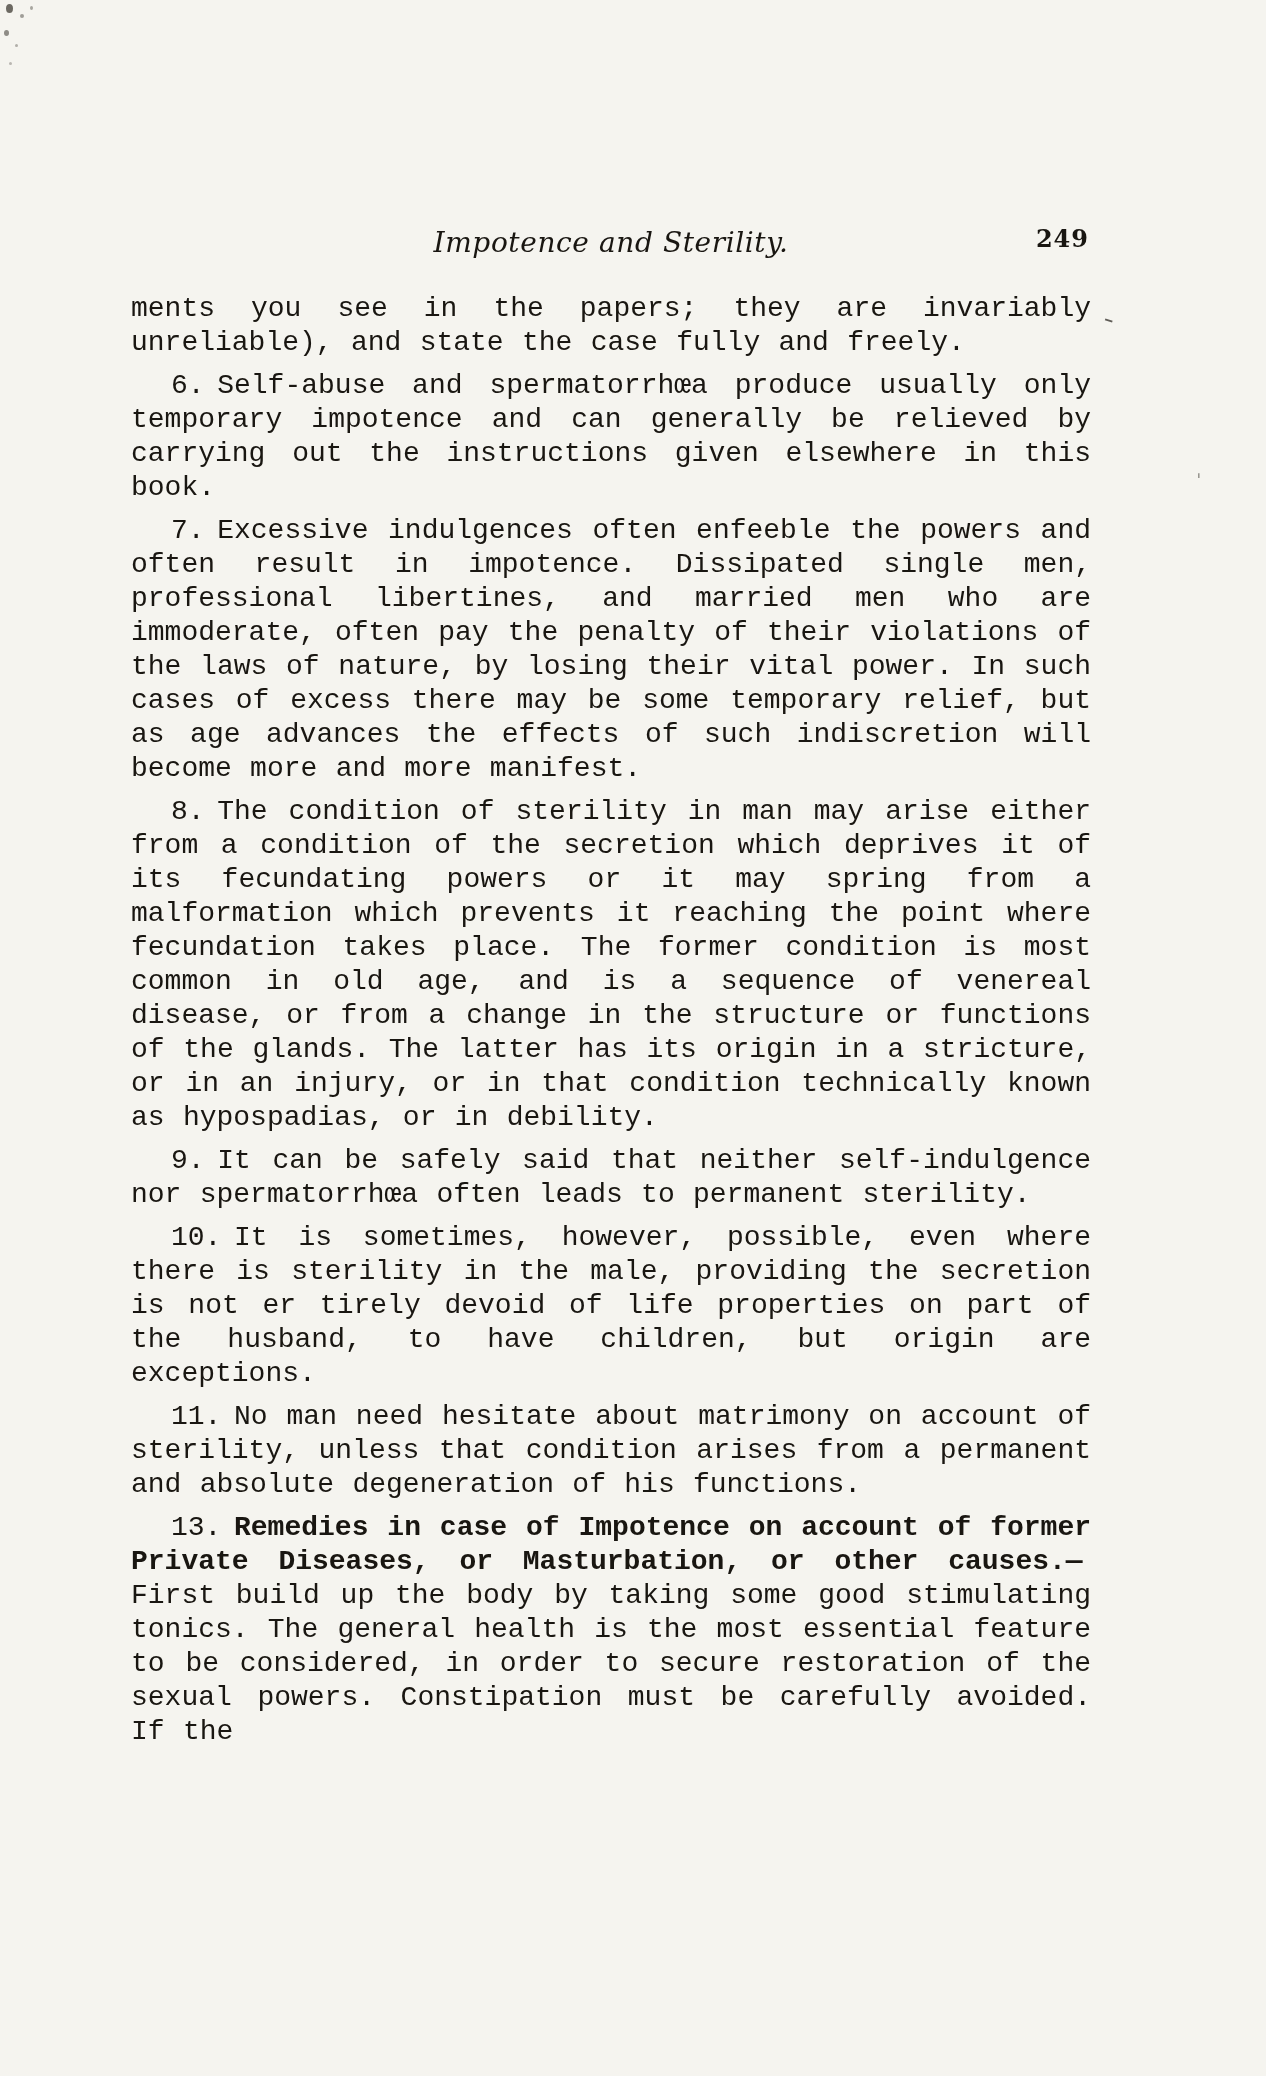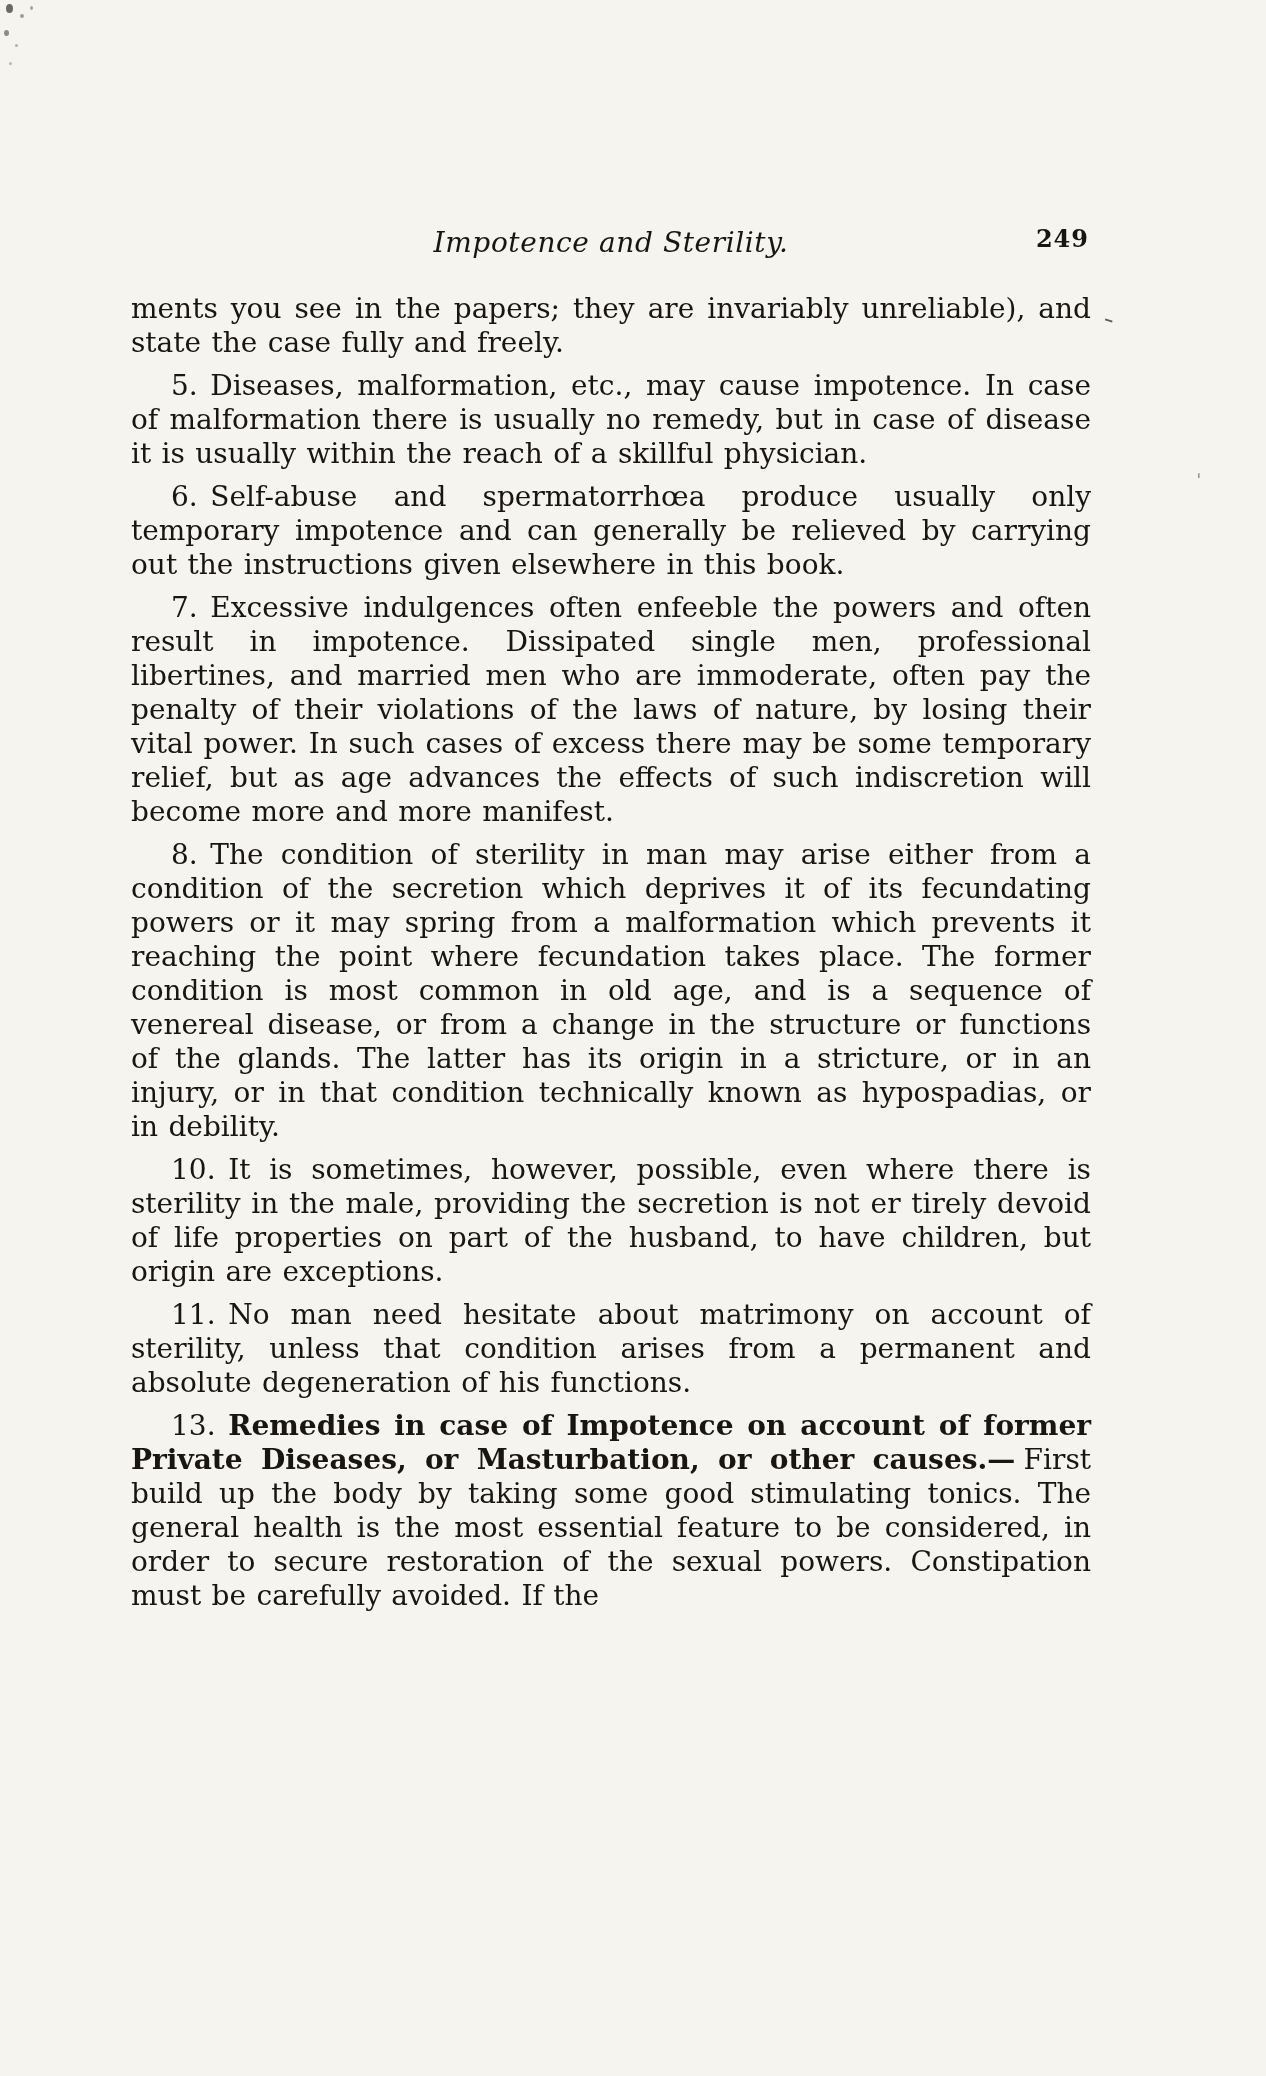--- a/index.html
+++ b/index.html
@@ -38,20 +38,21 @@
     font-weight: bold;
     font-size: 24px;
     letter-spacing: 1px;
   }
   p.para {
     margin: 4px 0 9px 0;
     font-size: 28px;
     line-height: 34px;
     text-align: justify;
     word-spacing: 1.5px;
+    font-family: Liberation Mono, monospace;
   }
   p.para.indent { text-indent: 40px; }
   .num:not(:empty) { margin-right: 0.45em; }
   .lead { font-weight: bold; }
   .lead:not(:empty) { margin-right: 0.3em; }
   
   .speckle {
     position: absolute;
     border-radius: 50%;
     background: #4a463f;
@@ -85,28 +86,28 @@
 
 <div class="page">
 
   <div class="running-head">
     <span class="title">Impotence and Sterility.</span>
     <span class="pageno">249</span>
   </div>
 
   <p class="para"><span class="num"></span><span class="lead"></span><span>ments you see in the papers; they are invariably unreliable), and state the case fully and freely.</span></p>
 
-  <p class="para indent"><span class="num">5.</span><span class="lead"></span><span>Diseases, malformation, etc., may cause impotence. In case of malformation there is usually no remedy, but in case of disease it is usually within the reach of a skillful physician.</span></p>
 
   <p class="para indent"><span class="num">6.</span><span class="lead"></span><span>Self-abuse and spermatorrhœa produce usually only temporary impotence and can generally be relieved by carrying out the instructions given elsewhere in this book.</span></p>
 
   <p class="para indent"><span class="num">7.</span><span class="lead"></span><span>Excessive indulgences often enfeeble the powers and often result in impotence. Dissipated single men, professional libertines, and married men who are immoderate, often pay the penalty of their violations of the laws of nature, by losing their vital power. In such cases of excess there may be some temporary relief, but as age advances the effects of such indiscretion will become more and more manifest.</span></p>
 
   <p class="para indent"><span class="num">8.</span><span class="lead"></span><span>The condition of sterility in man may arise either from a condition of the secretion which deprives it of its fecundating powers or it may spring from a malformation which prevents it reaching the point where fecundation takes place. The former condition is most common in old age, and is a sequence of venereal disease, or from a change in the structure or functions of the glands. The latter has its origin in a stricture, or in an injury, or in that condition technically known as hypospadias, or in debility.</span></p>
 
+  <p class="para indent"><span class="num">9.</span><span class="lead"></span><span>It can be safely said that neither self-indulgence nor spermatorrhœa often leads to permanent sterility.</span></p>
 
   <p class="para indent"><span class="num">10.</span><span class="lead"></span><span>It is sometimes, however, possible, even where there is sterility in the male, providing the secretion is not er tirely devoid of life properties on part of the husband, to have children, but origin are exceptions.</span></p>
 
   <p class="para indent"><span class="num">11.</span><span class="lead"></span><span>No man need hesitate about matrimony on account of sterility, unless that condition arises from a permanent and absolute degeneration of his functions.</span></p>
 
 
   <p class="para indent"><span class="num">13.</span><span class="lead">Remedies in case of Impotence on account of former Private Diseases, or Masturbation, or other causes.—</span><span>First build up the body by taking some good stimulating tonics. The general health is the most essential feature to be considered, in order to secure restoration of the sexual powers. Constipation must be carefully avoided. If the</span></p>
 
 </div>
 

